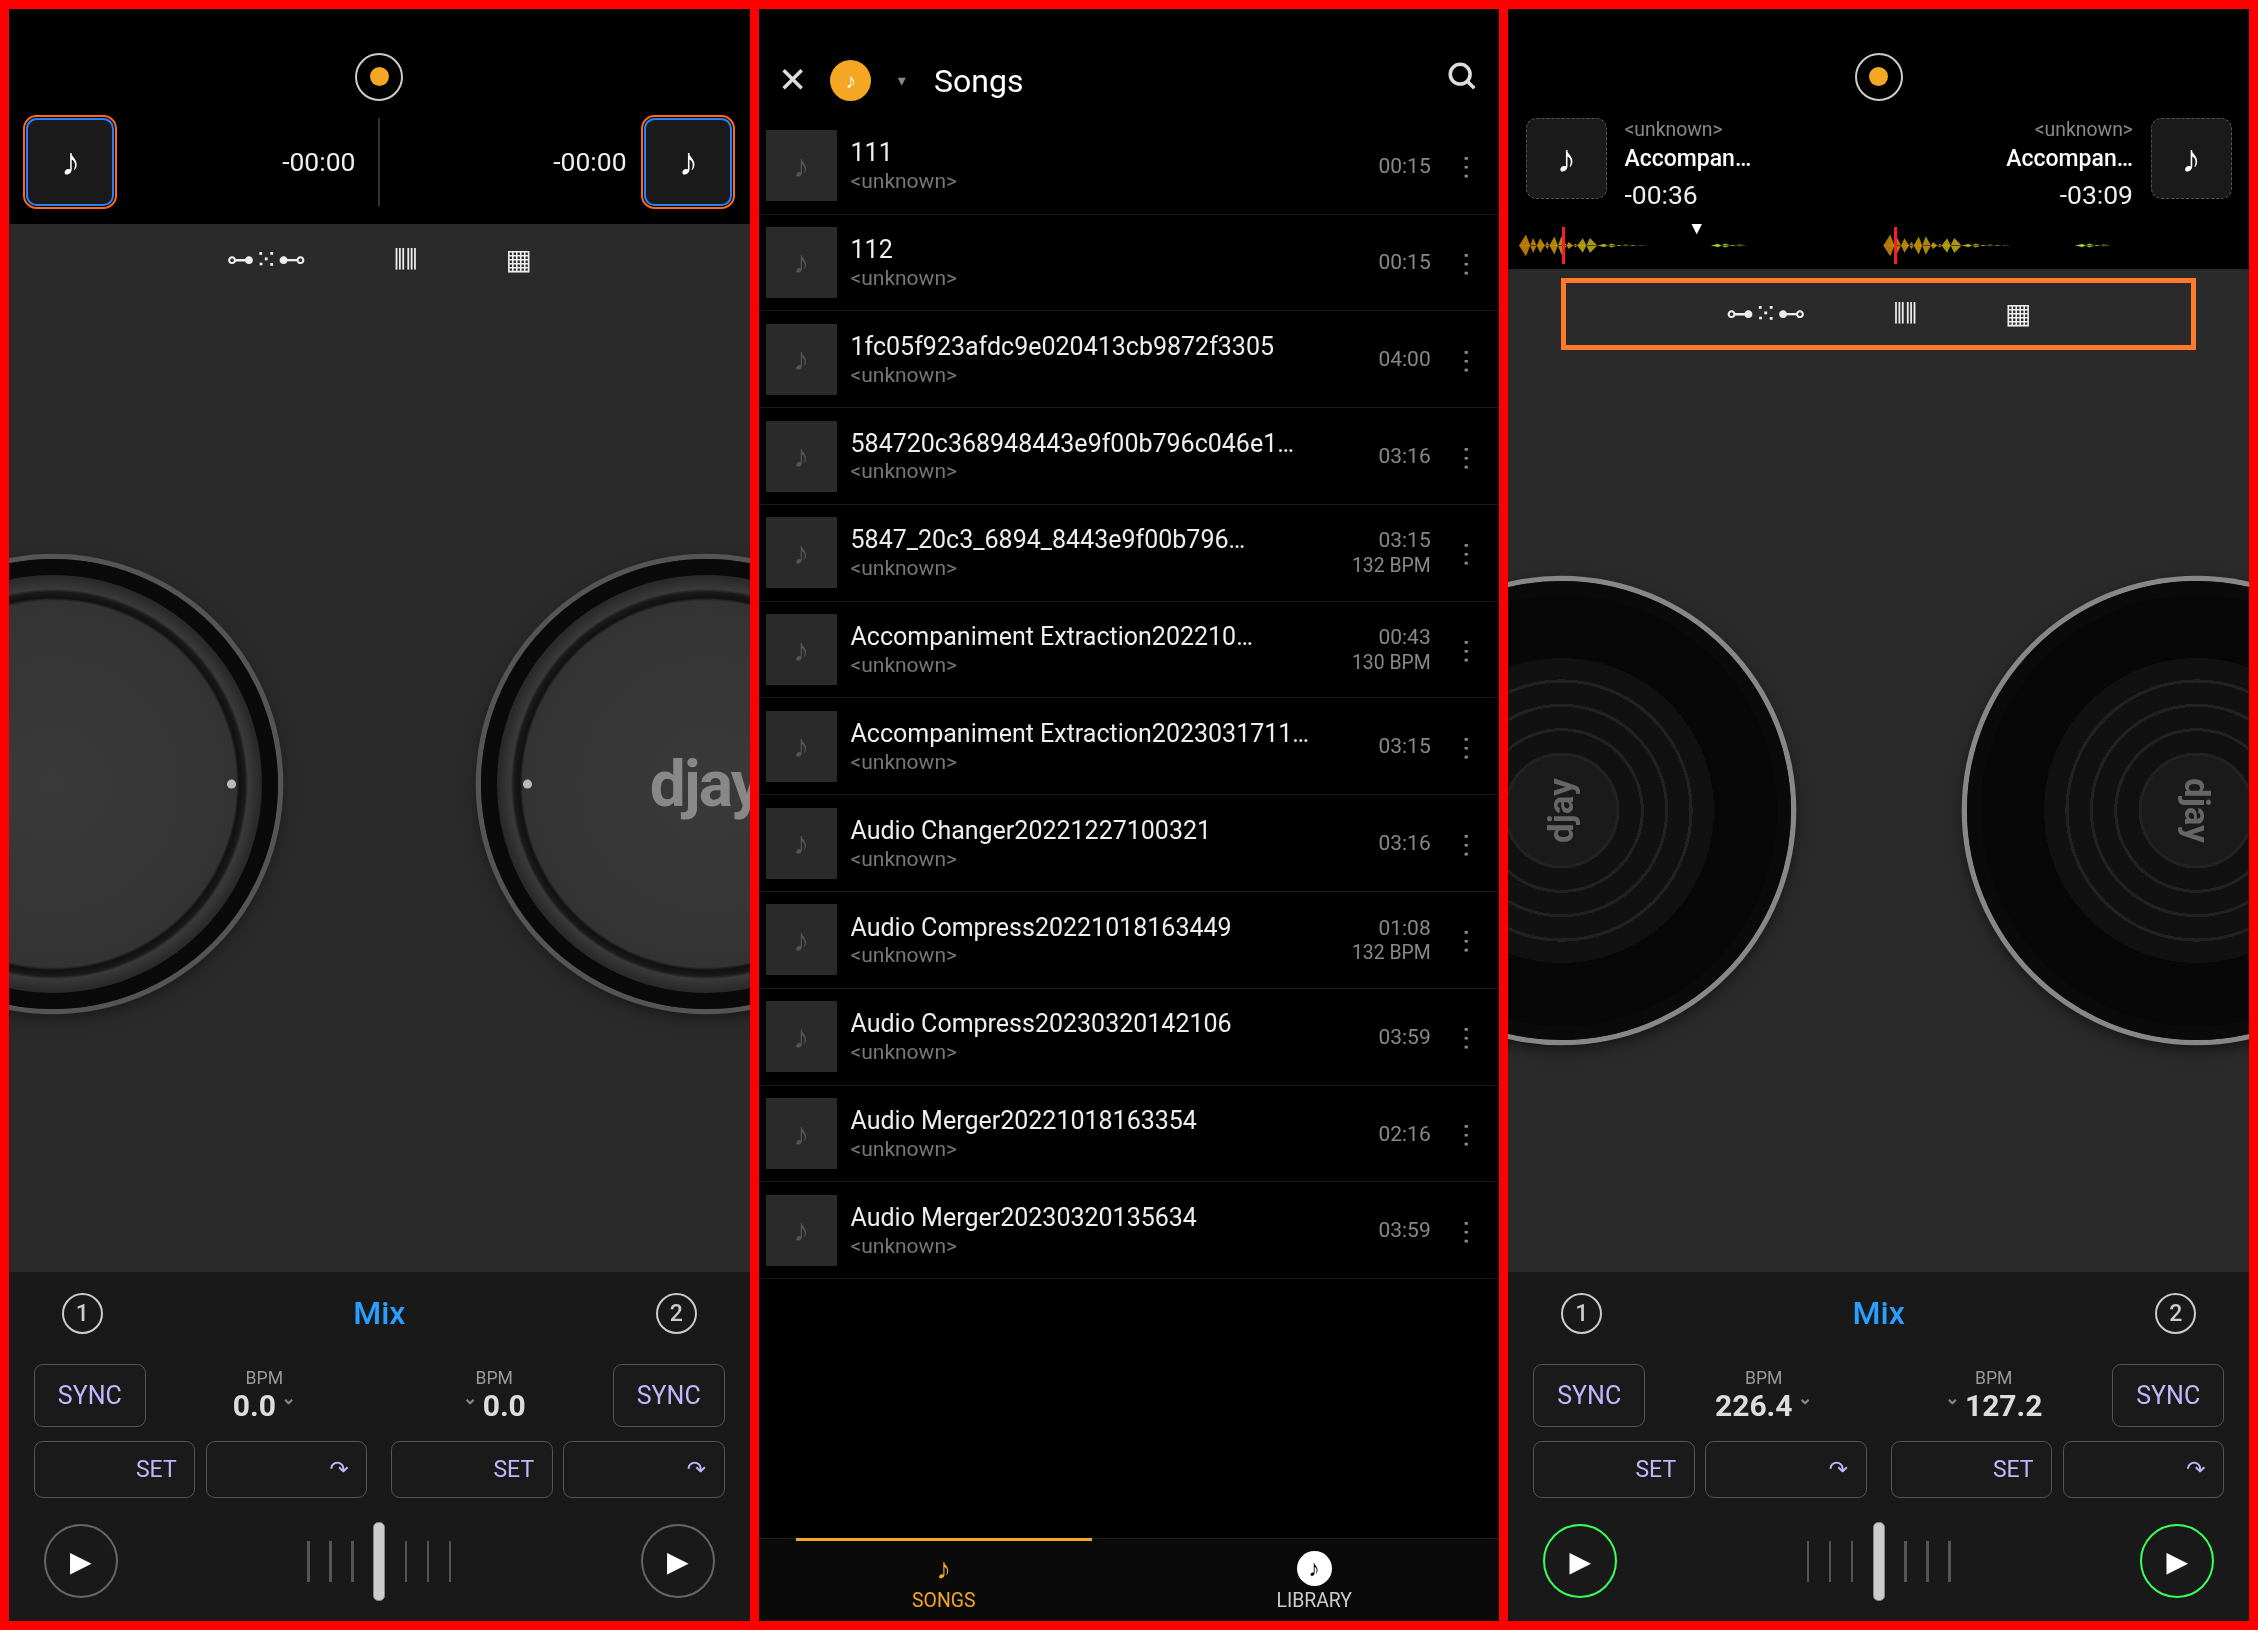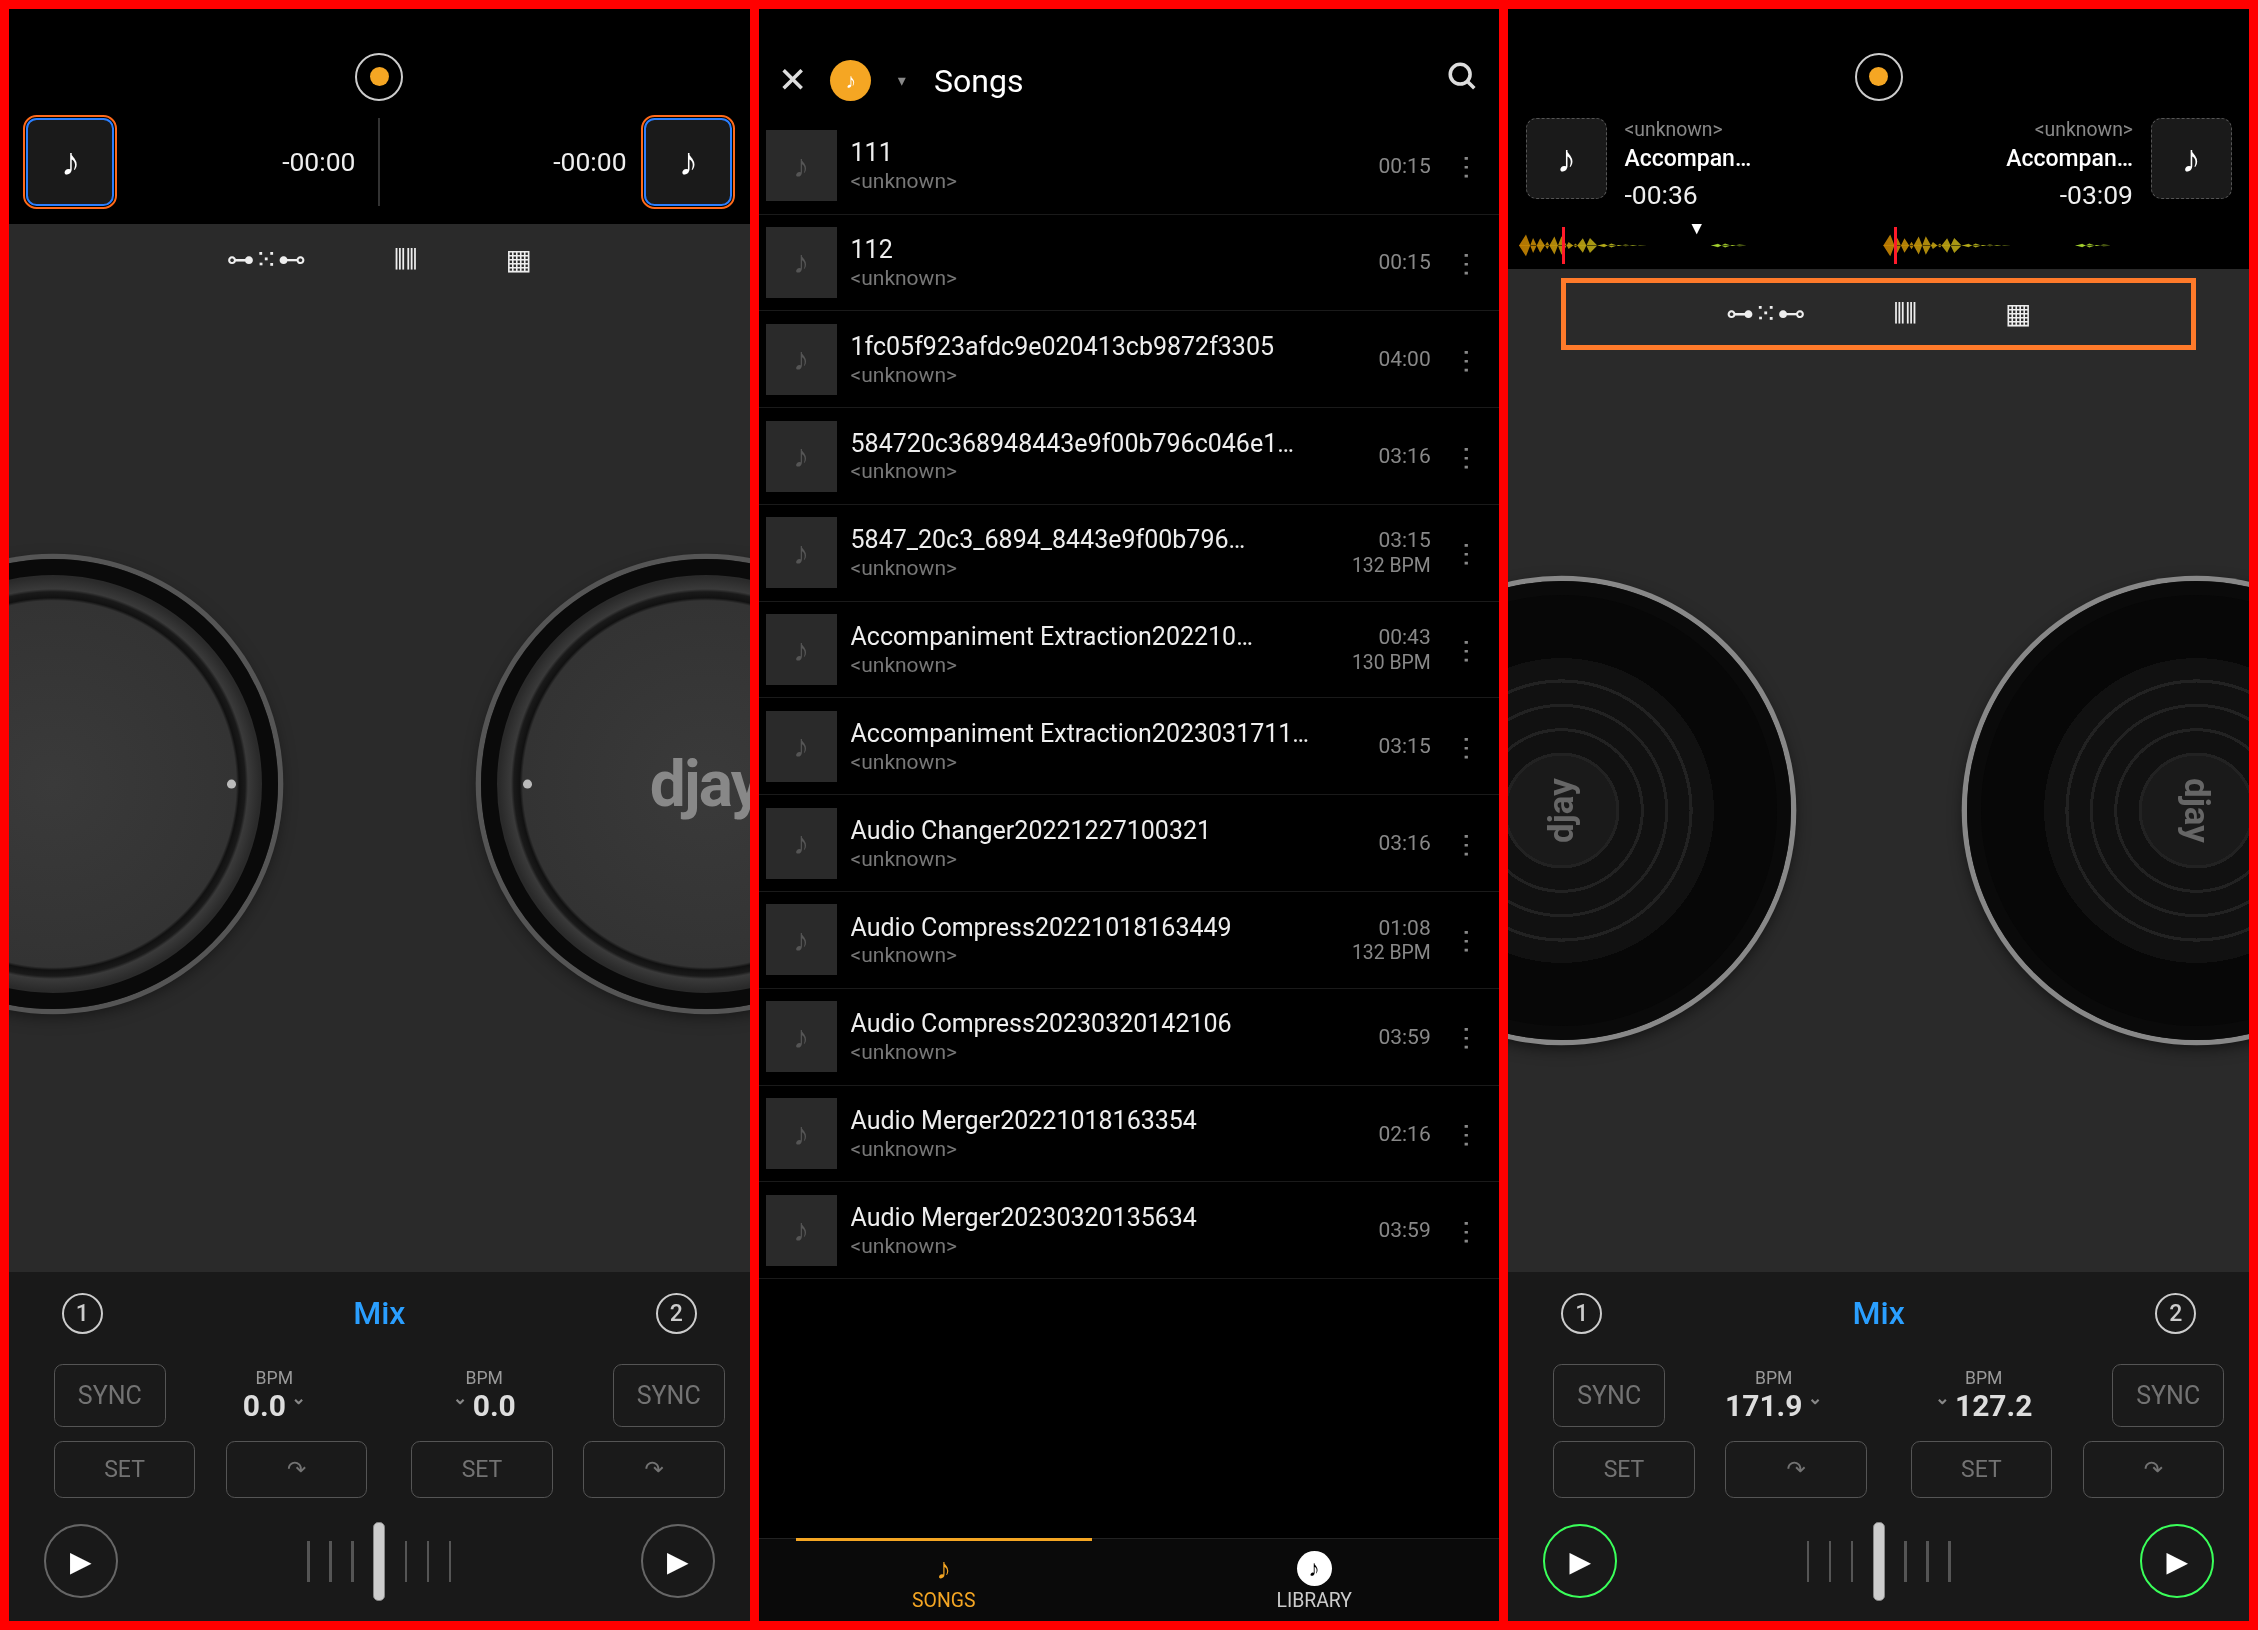--- a/index.html
+++ b/index.html
@@ -103,24 +103,23 @@
   .channel-num {
     width:41px; height:41px; border-radius:50%; border:2.6px solid #ccc;
     color:#ccc; display:flex; align-items:center; justify-content:center;
     font-size:23px; font-weight:500;
   }
   .mix-label { color:#2a9fff; font-size:32px; font-weight:500; }
 
   .sync-row { display:flex; padding: 8.8px 25px; gap:14px; background:#191919; }
   .sync-half { flex:1; display:flex; gap:10.6px; align-items:center; }
   .btn-pill {
-    border:1.8px solid #555; border-radius:8.8px; color:#737373;
+    border:1.8px solid #555; border-radius:8.8px; color:#c4b5fd;
     padding: 16px 23px; font-size:25px; background:#1a1a1a;
-    text-align:center;
-    margin-left:20px;
+    text-align:right;
   }
   .bpm-box { flex:1; color:#999; font-size:17.6px; display:flex; flex-direction:column; align-items:center; }
   .bpm-val { color:#ddd; font-size:30px; display:flex; align-items:flex-start; gap:5.3px;font-weight:bold; }
   .chev { font-size:17.6px; color:#888; }
 
   .set-row { display:flex; padding: 5.3px 25px 10.6px; gap:24px; background:#191919; }
   .set-half { flex:1; display:flex; gap:10.6px; }
   .btn-pill.sm { padding:14px 17.6px; flex:1; font-size:23px; }
   .reloop { font-size:30px; }
 
@@ -503,21 +502,21 @@
     <div class="mix-label">Mix</div>
     <div class="channel-num">2</div>
   </div>
 
   <div class="sync-row">
     <div class="sync-half">
       <div class="btn-pill">SYNC</div>
       <div class="bpm-box">
         <span>BPM</span>
         <span class="bpm-val">
-            <span>171.9</span>
+            <span>226.4</span>
             <span class="chev">⌄</span>
           </span>
       </div>
     </div>
     <div class="sync-half">
       <div class="bpm-box">
         <span>BPM</span>
         <span class="bpm-val">
             <span class="chev">⌄</span>
             <span>127.2</span>

